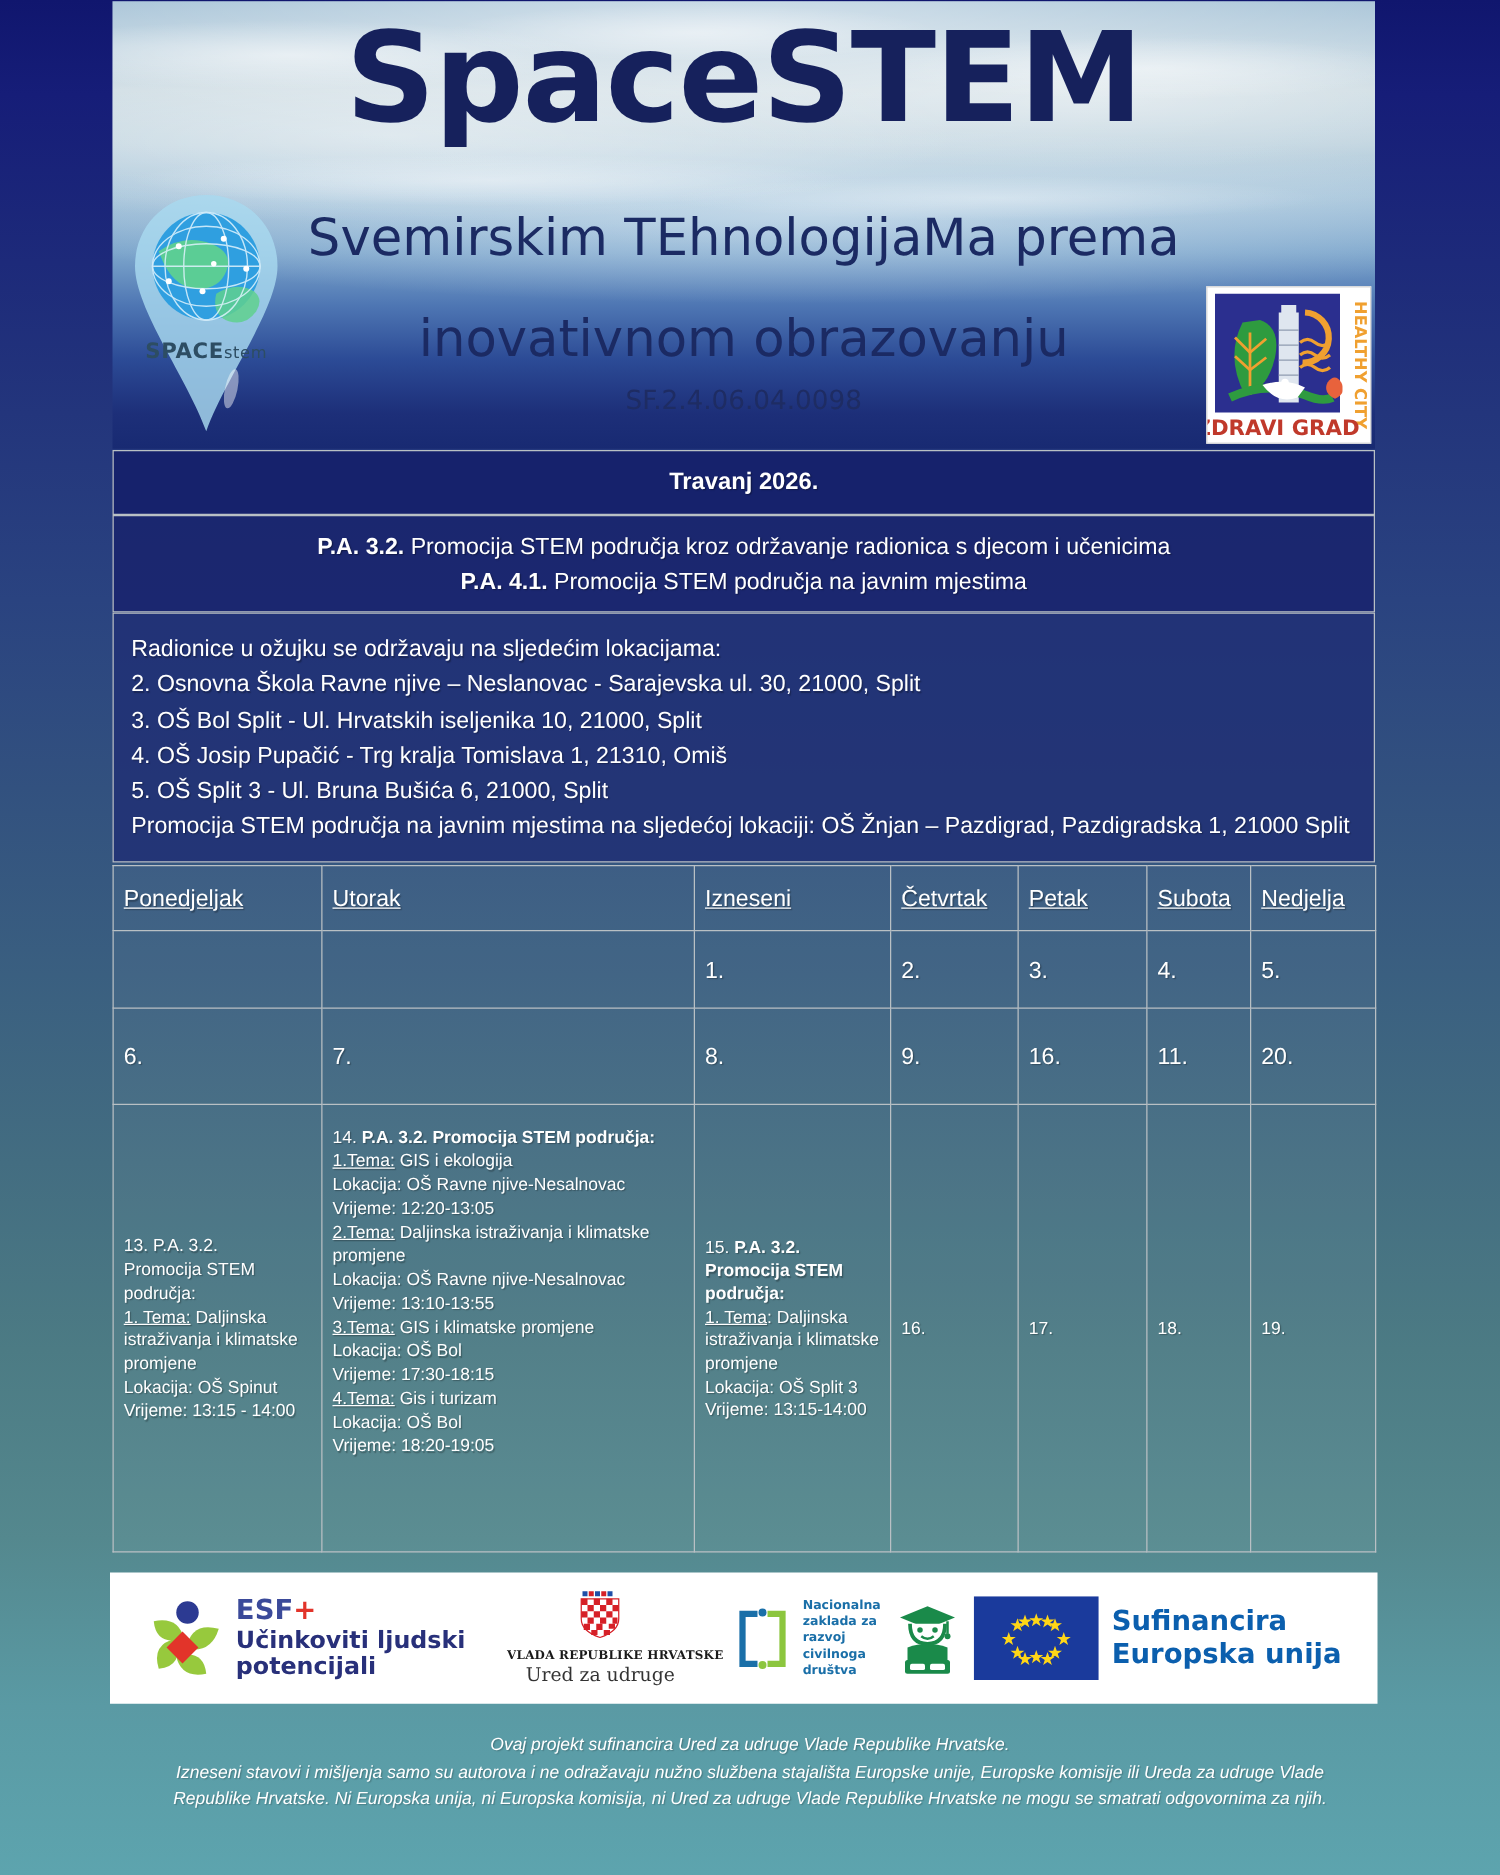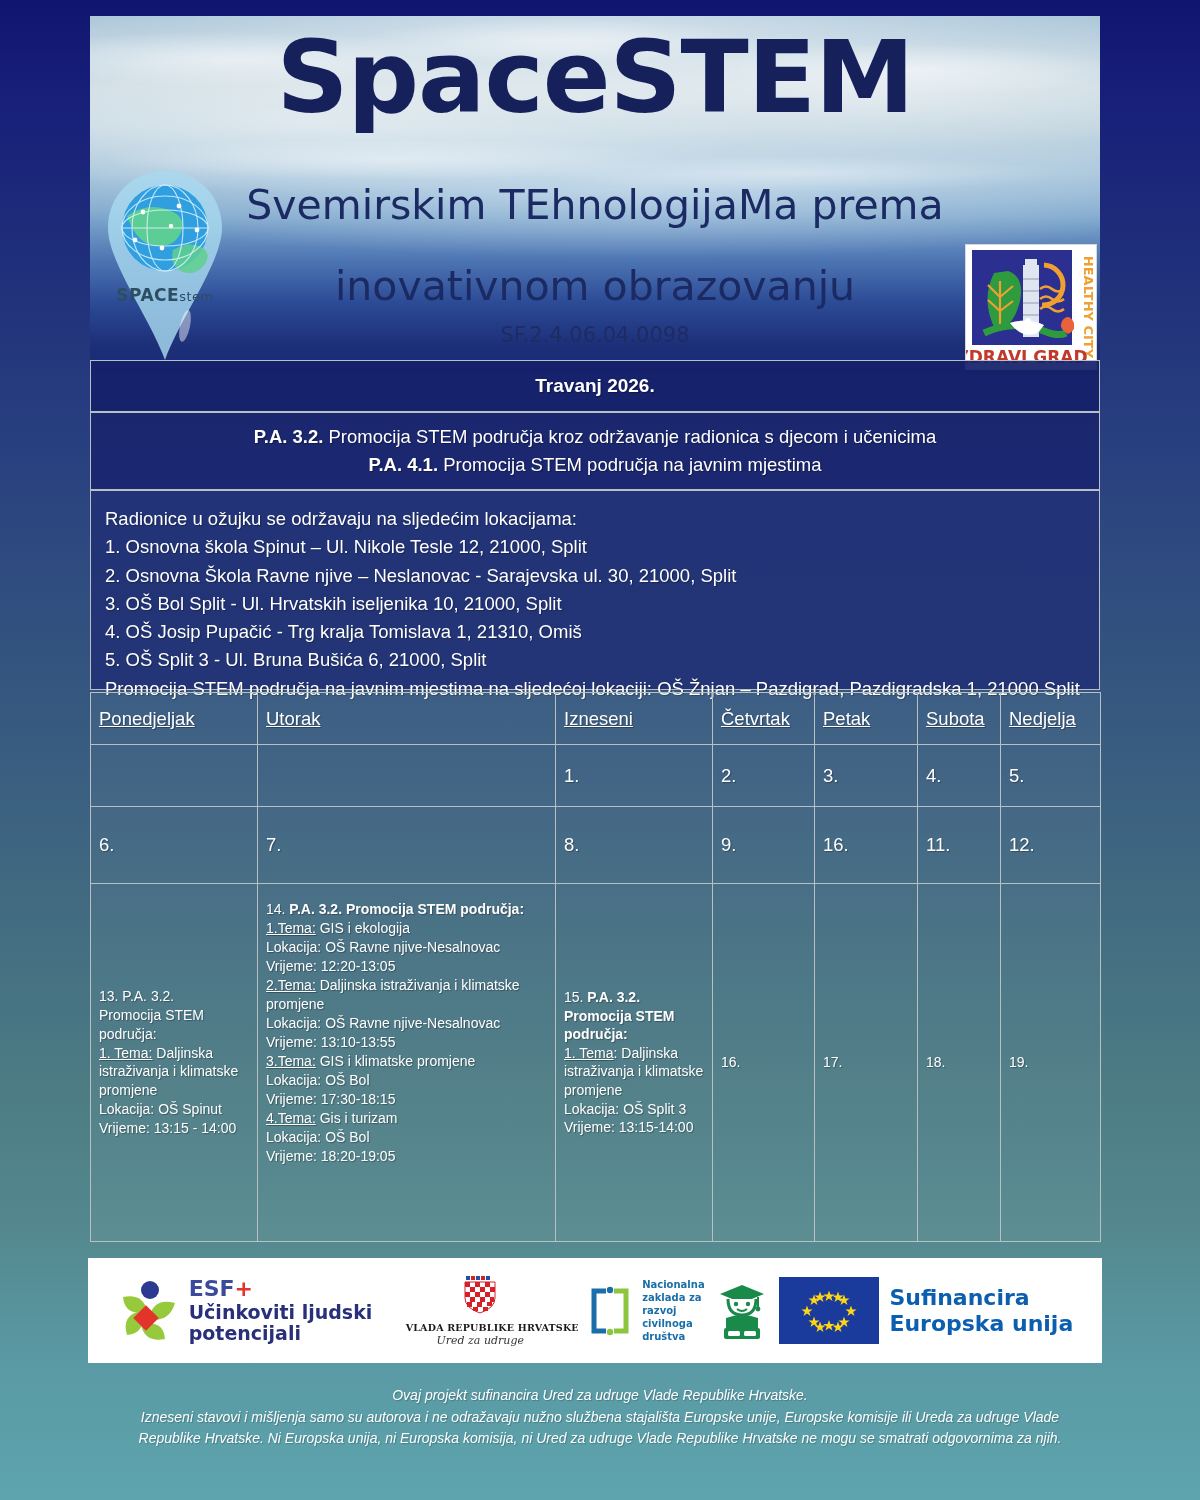--- a/index.html
+++ b/index.html
@@ -19,21 +19,21 @@
        #54888e 82%,
        #5a9aa4 91%,
        #5da4ae 100%);
     overflow: hidden;
     position: relative;
   }
 
   
   .banner {
     position: absolute;
-    left: 90px; top: 16px; width: 1010px; height: 358px;
+    left: 90px; top: 1px; width: 1010px; height: 358px;
     overflow: hidden;
     background:
       radial-gradient(ellipse 120% 70% at 50% 6%, rgba(255,255,255,0.50) 0%, rgba(255,255,255,0.12) 45%, rgba(255,255,255,0) 70%),
       radial-gradient(ellipse 70% 30% at 22% 30%, rgba(255,255,255,0.42) 0%, rgba(255,255,255,0) 65%),
       radial-gradient(ellipse 60% 25% at 78% 22%, rgba(255,255,255,0.35) 0%, rgba(255,255,255,0) 62%),
       radial-gradient(ellipse 90% 28% at 55% 48%, rgba(220,235,245,0.55) 0%, rgba(220,235,245,0) 70%),
       linear-gradient(180deg,
         #9fbed4 0%,
         #b9cfdd 10%,
         #c8d8e0 20%,
@@ -181,21 +181,21 @@
   }
   .logo-item { display: flex; align-items: center; gap: 10px; }
 
   .esf-text { font-family: "DejaVu Sans", sans-serif; line-height: 1.12; }
   .esf-plus { font-size: 22px; color: #3b4a9a; font-weight: bold; }
   .esf-plus .pl { color: #e2342a; }
   .esf-l2 { font-size: 19px; color: #28307a; font-weight: bold; }
 
   .vlada { text-align: center; font-family: "DejaVu Serif", serif; }
   .vlada-t1 { font-size: 9.5px; font-weight: bold; color: #1a1a1a; letter-spacing: 0.2px; margin-top: 3px; margin-left: 24px; }
-  .vlada-t2 { font-size: 11px; color: #333; margin-top: 1px; font-style: italic; }
+  .vlada-t2 { font-size: 15px; color: #333; margin-top: 1px; }
 
   .nzrcd-text { font-size: 10px; color: #1a6fa8; font-weight: bold; line-height: 1.32; font-family: "DejaVu Sans", sans-serif; }
 
   .eu-text { font-size: 22px; color: #0b5fae; font-weight: bold; line-height: 1.15; font-family: "DejaVu Sans", sans-serif; }
 
   
   .disclaimer {
     position: absolute;
     left: 90px; top: 1385px; width: 1020px;
     text-align: center;
@@ -285,21 +285,20 @@
   <div>
     <b>P.A. 3.2.</b><span> Promocija STEM područja kroz održavanje radionica s djecom i učenicima</span>
   </div>
   <div>
     <b>P.A. 4.1.</b><span> Promocija STEM područja na javnim mjestima</span>
   </div>
 </div>
 
 <div class="block loc-row">
   <div>Radionice u ožujku se održavaju na sljedećim lokacijama:</div>
-  <div>1. Osnovna škola Spinut – Ul. Nikole Tesle 12, 21000, Split</div>
   <div>2. Osnovna Škola Ravne njive – Neslanovac - Sarajevska ul. 30, 21000, Split</div>
   <div>3. OŠ Bol Split - Ul. Hrvatskih iseljenika 10, 21000, Split</div>
   <div>4. OŠ Josip Pupačić - Trg kralja Tomislava 1, 21310, Omiš</div>
   <div>5. OŠ Split 3 - Ul. Bruna Bušića 6, 21000, Split</div>
   <div>Promocija STEM područja na javnim mjestima na sljedećoj lokaciji: OŠ Žnjan – Pazdigrad, Pazdigradska 1, 21000 Split</div>
 </div>
 
 <table class="cal">
   <colgroup>
     <col class="c1">
@@ -331,21 +330,21 @@
       <td>4.</td>
       <td>5.</td>
     </tr>
     <tr class="row-2">
       <td>6.</td>
       <td>7.</td>
       <td>8.</td>
       <td>9.</td>
       <td>16.</td>
       <td>11.</td>
-      <td>12.</td>
+      <td>20.</td>
     </tr>
     <tr class="row-3">
 
       <td class="cell-13">
         <div>13. P.A. 3.2.</div>
         <div>Promocija STEM</div>
         <div>područja:</div>
         <div><span class="u">1. Tema:</span><span> Daljinska istraživanja i klimatske promjene</span></div>
         <div>Lokacija: OŠ Spinut</div>
         <div>Vrijeme: 13:15 - 14:00</div>

